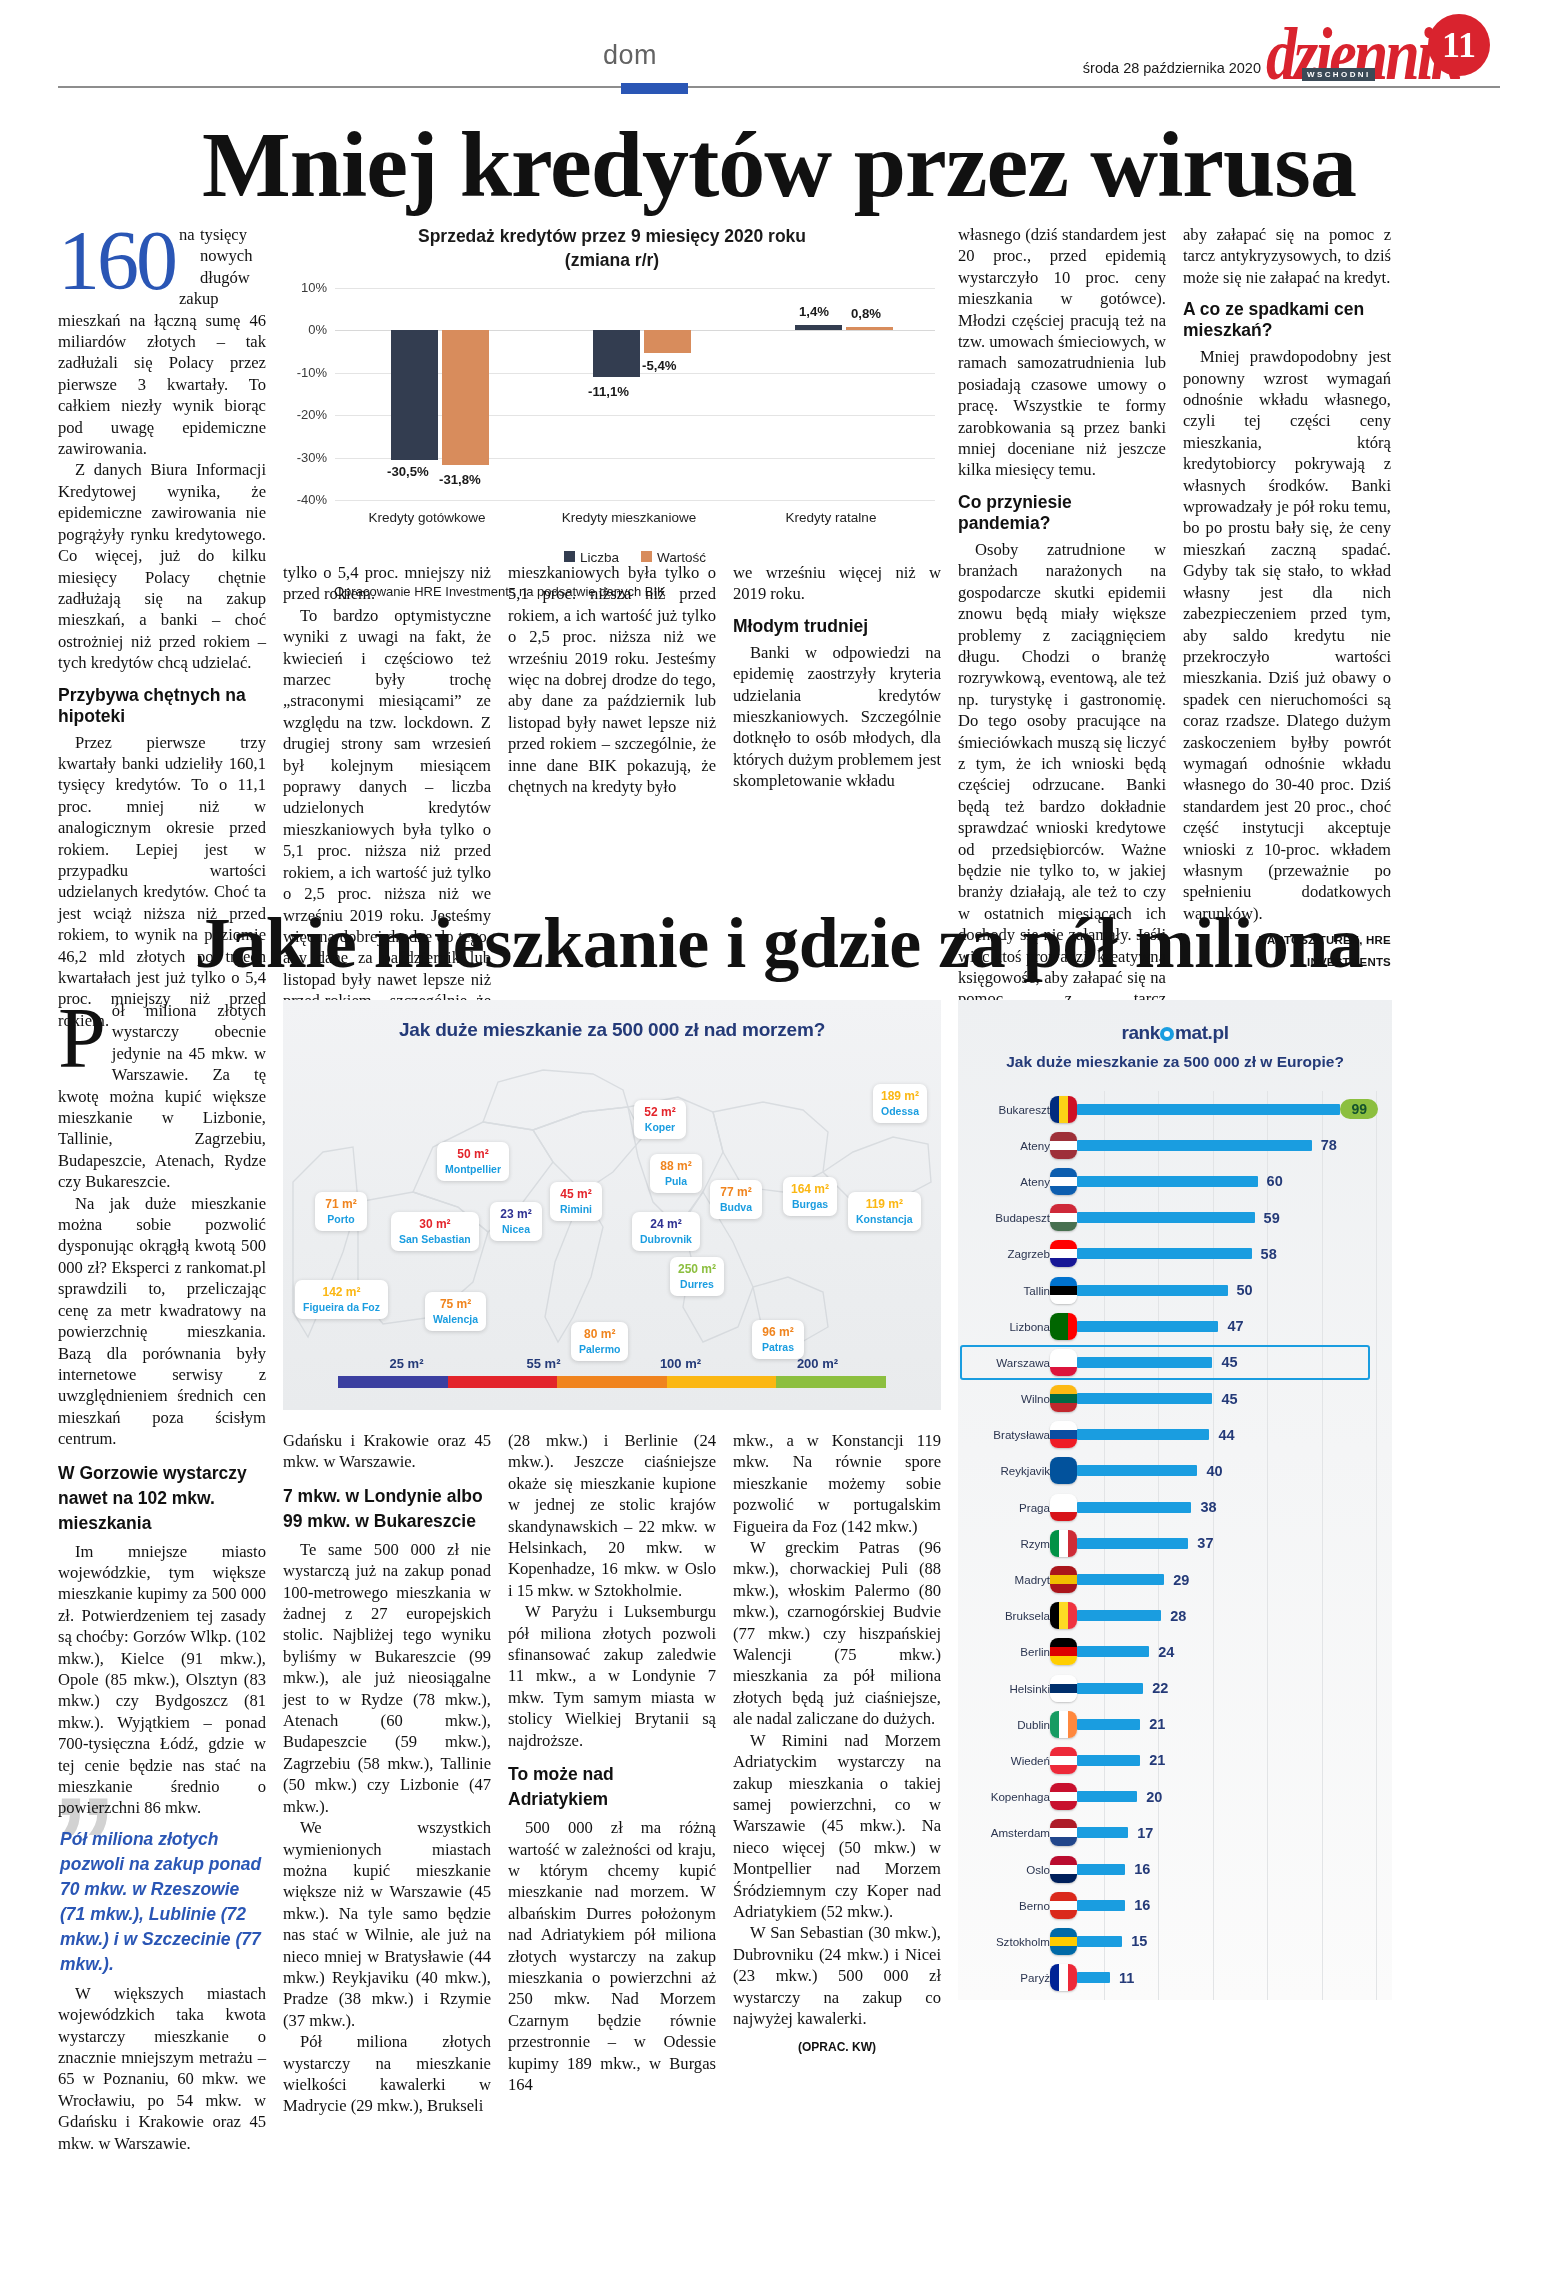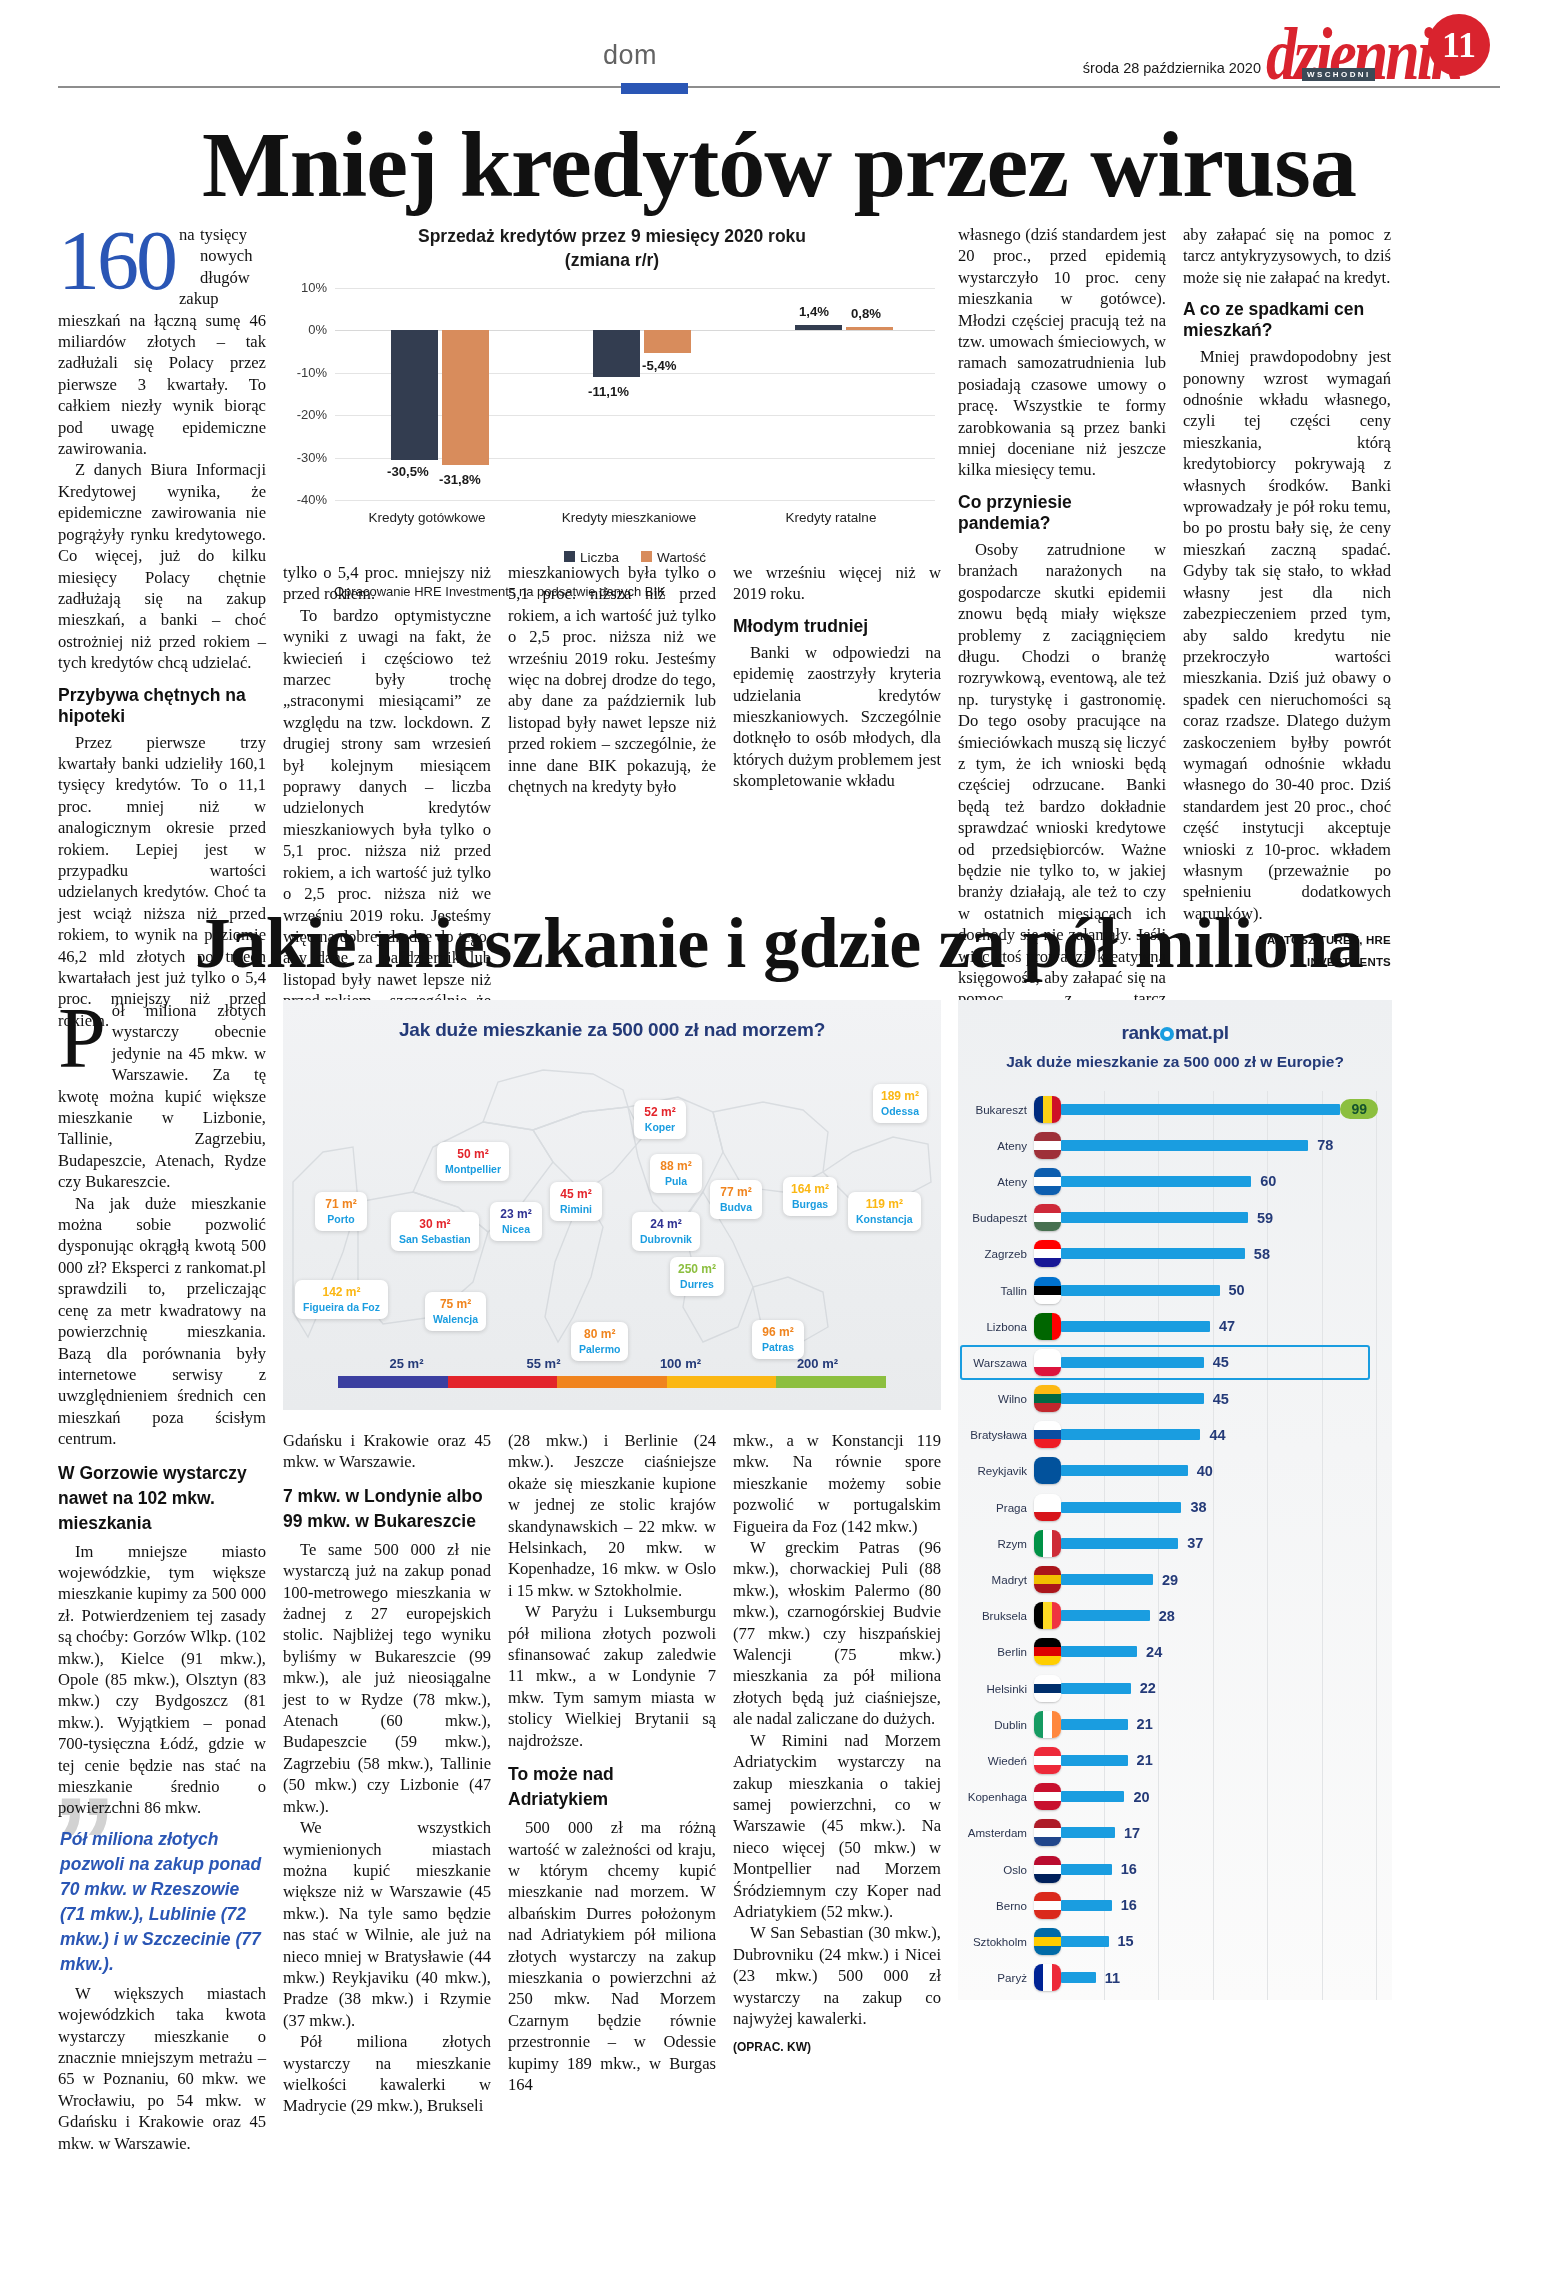--- a/index.html
+++ b/index.html
@@ -194,21 +194,21 @@
   }
   .pullquote::before {
     content: "\201D";
     position: absolute; left: -6px; top: -34px;
     font-family: "Liberation Sans", sans-serif;
     font-size: 130px; color: #d2d2d2; font-style: normal;
     line-height: 100px; z-index: -1;
   }
   .oprac {
     font-family: "Liberation Sans", sans-serif;
-    font-size: 12px; font-weight: bold; text-align: left; margin-top: 8px;
+    font-size: 12px; font-weight: bold; text-align: center; margin-top: 8px;
   }
 
   
   .mapbox {
     position: absolute; left: 225px; top: 0; width: 658px; height: 410px;
     background: linear-gradient(180deg,#f2f3f5 0%,#eceef0 60%,#e9ebed 100%);
     font-family: "Liberation Sans", sans-serif;
     overflow: hidden;
   }
   .map-title {
@@ -259,21 +259,21 @@
   }
   .rank-rows { position: relative; margin-top: 20px; padding: 0 14px 0 0; }
   .rank-grid { position: absolute; left: 146px; right: 16px; top: 0; bottom: 28px; }
   .rank-grid i {
     position: absolute; top: 0; bottom: 0; width: 1px; background: #e2e4e6;
   }
   .rrow {
     display: flex; align-items: center; height: 36.2px; position: relative;
   }
   .rrow .city {
-    width: 76px; text-align: right; padding-right: 7px;
+    width: 92px; text-align: right; padding-right: 0;
     font-size: 11.6px; color: #2b3550; white-space: nowrap;
   }
   .flag {
     width: 27px; height: 27px; border-radius: 8px; overflow: hidden;
     box-shadow: 0 1px 2px rgba(0,0,0,.22); flex: 0 0 27px; position: relative;
   }
   .rbar-wrap { flex: 1; position: relative; height: 27px; display: flex; align-items: center; }
   .rbar { height: 11px; background: #1a9de0; border-radius: 1px; }
   .rval {
     margin-left: 9px; font-size: 14.5px; font-weight: bold; color: #243a78;

